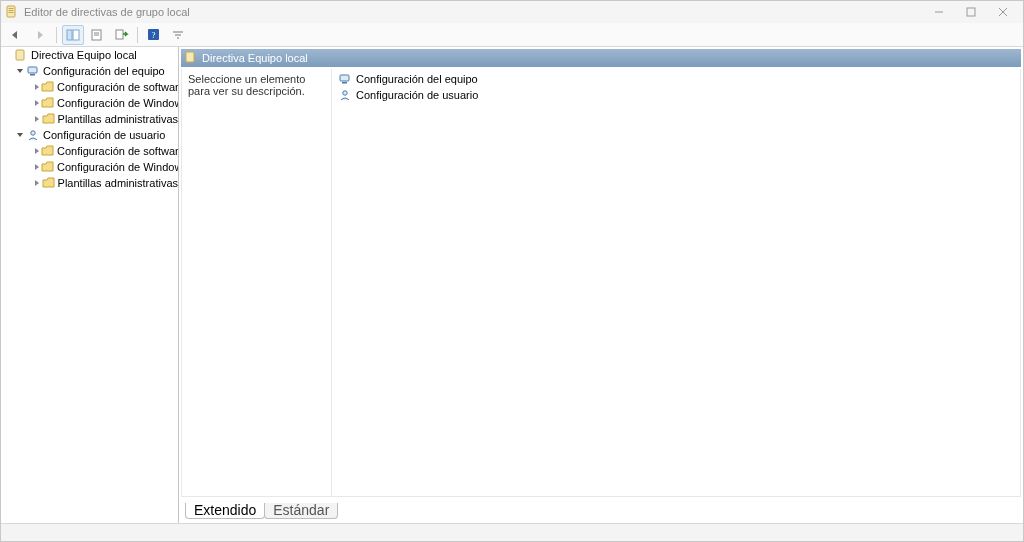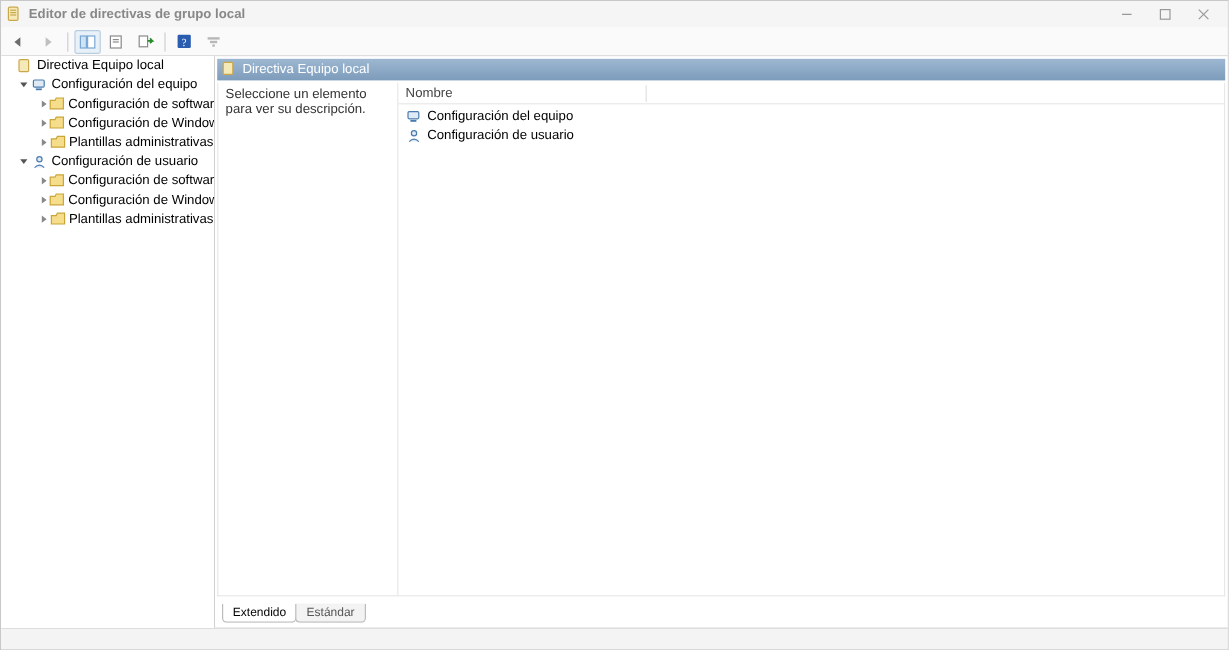--- a/index.html
+++ b/index.html
@@ -24,21 +24,21 @@
     display: flex;
     align-items: center;
     padding: 0 4px;
     color: #888;
   }
   .titlebar .app-icon {
     width: 14px; height: 14px;
     margin-right: 5px;
     display: inline-flex; align-items: center; justify-content: center;
   }
-  .titlebar .title-text { flex: 0 0 auto; font-weight: bold; }
+  .titlebar .title-text { flex: 0 0 auto; }
   .titlebar .spacer { flex: 1 1 auto; }
   .win-controls { display: flex; }
   .win-btn {
     width: 32px; height: 20px;
     display: flex; align-items: center; justify-content: center;
     color: #999;
   }
   .win-btn svg { display: block; }
   
   .menubar {
@@ -168,21 +168,21 @@
   }
   .tab {
     height: 16px;
     padding: 0 8px;
     border: 1px solid #bcbcbc;
     border-top: none;
     border-bottom-left-radius: 4px;
     border-bottom-right-radius: 4px;
     margin-right: -1px;
     background: #f3f3f3;
-    font-size: 10px;
+    font-size: 14px;
     line-height: 15px;
     color: #555;
     position: relative;
   }
   .tab.active {
     background: #fff;
     color: #000;
     z-index: 1;
   }
   
@@ -410,24 +410,20 @@
             </svg>
         </span>
         <span>Directiva Equipo local</span>
       </div>
 
       <div class="content-body">
         <div class="desc-col">
           <span>Seleccione un elemento para ver su descripción.</span>
         </div>
         <div class="list-col">
-          <div class="col-header">
-            <span class="col-name">Nombre</span>
-            <span class="col-sep"></span>
-          </div>
           <div class="list-rows">
             <div class="list-row">
               <span class="t-icon">
                 <svg width="12" height="12">
                     <rect x="1" y="2" width="9" height="6" rx="1" fill="#dfeaf5" stroke="#4a7bb0"></rect>
                     <rect x="3" y="9" width="5" height="1.5" fill="#4a7bb0"></rect>
                   </svg>
               </span>
               <span>Configuración del equipo</span>
             </div>

